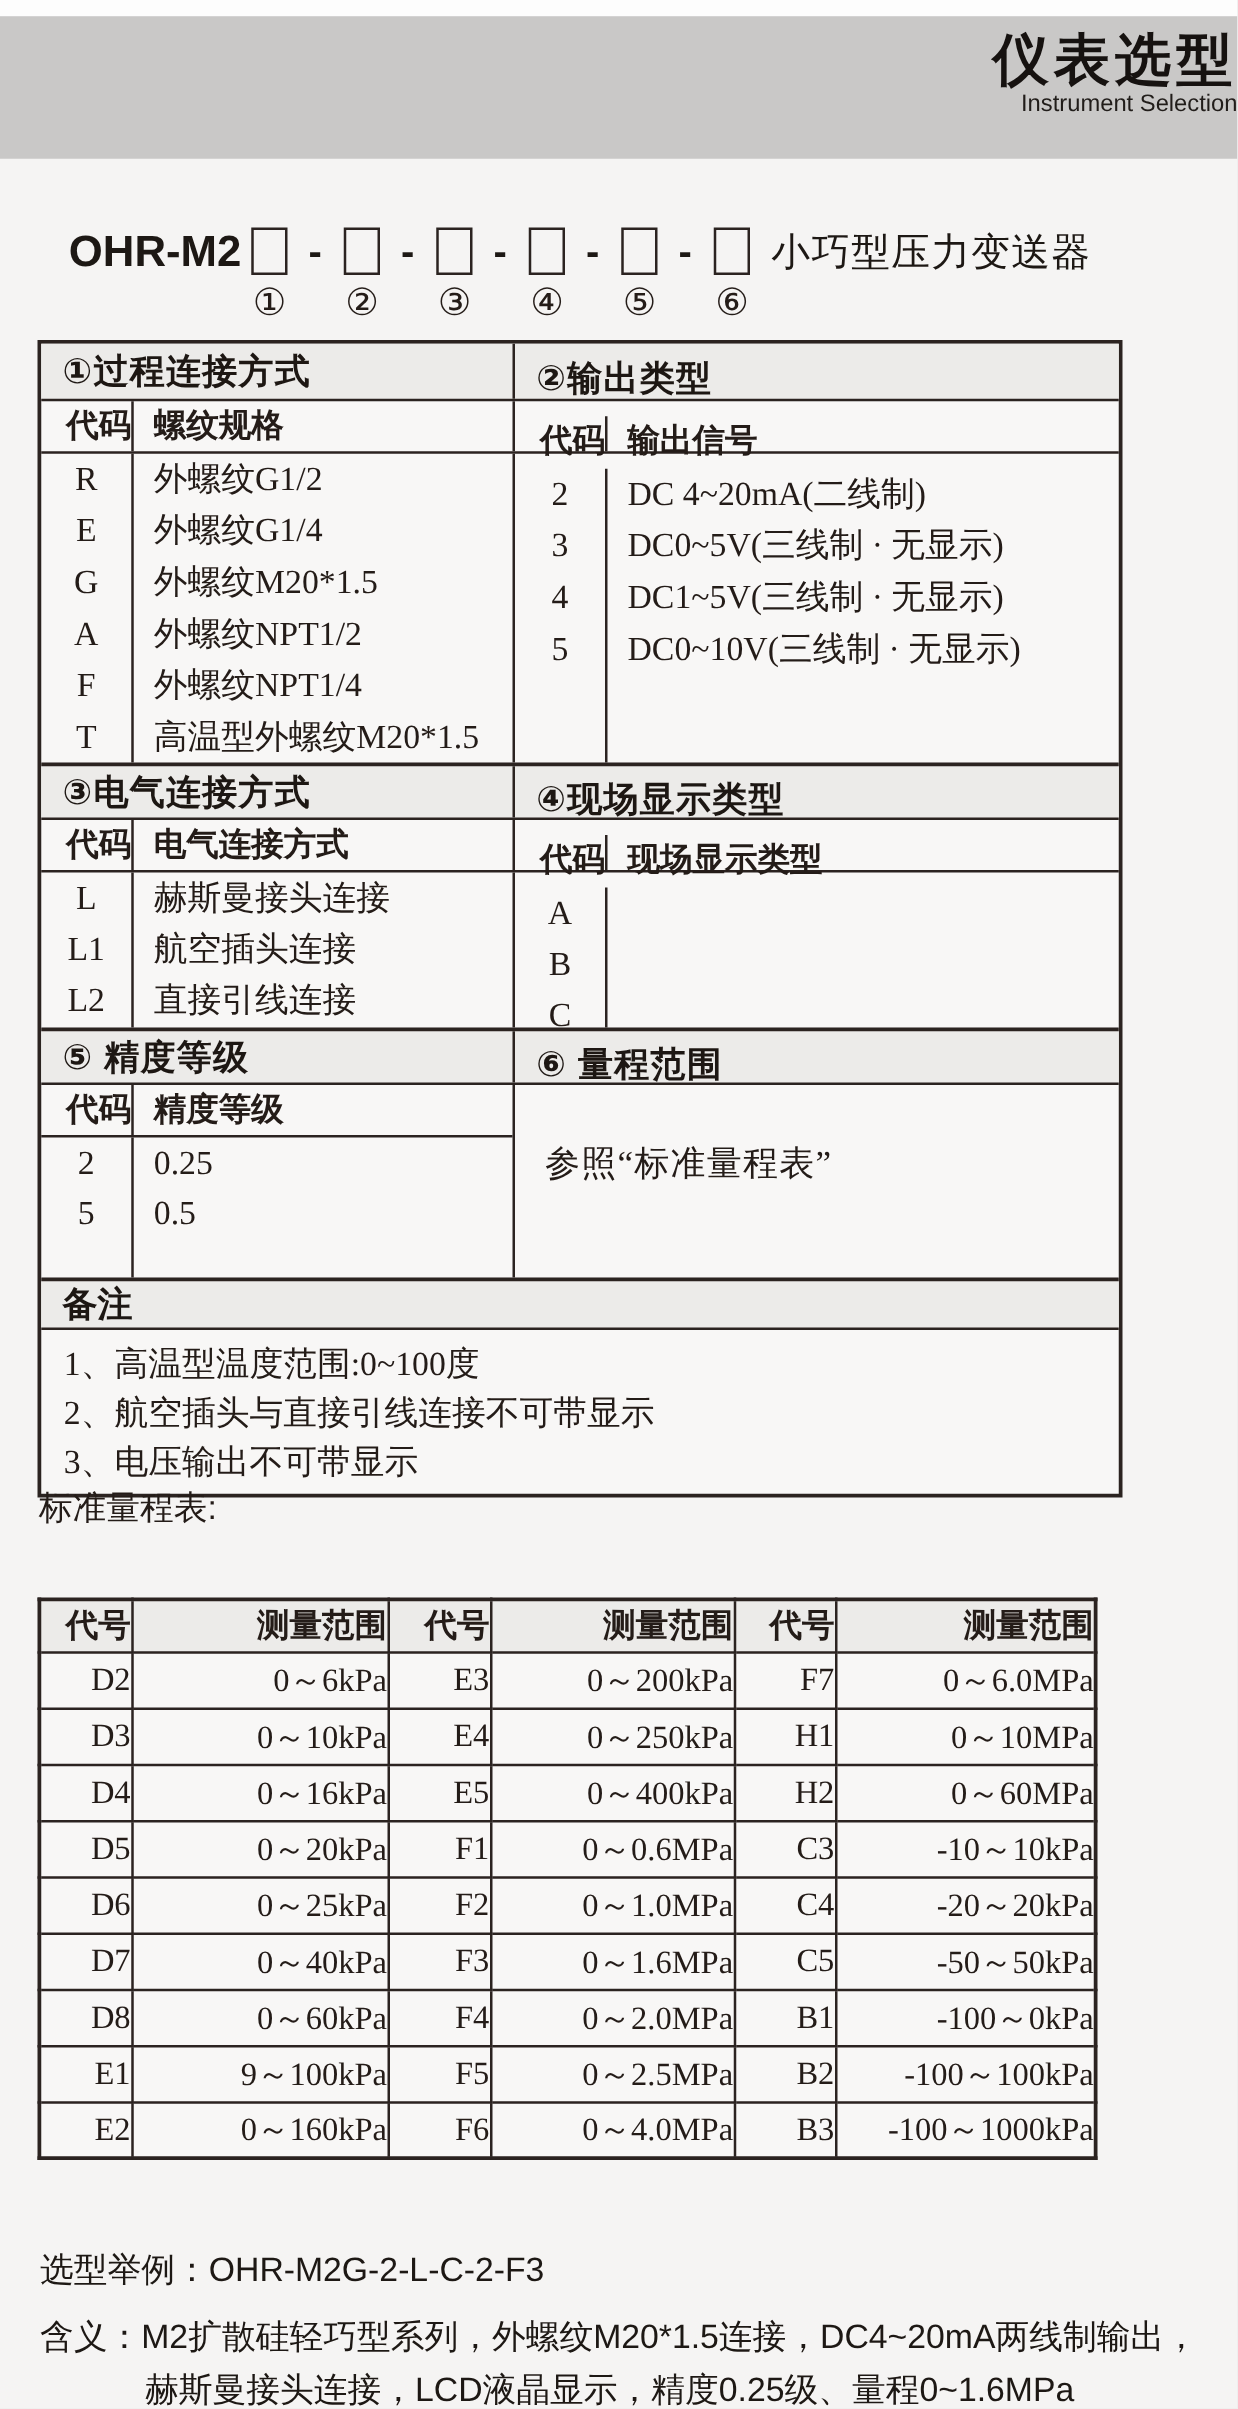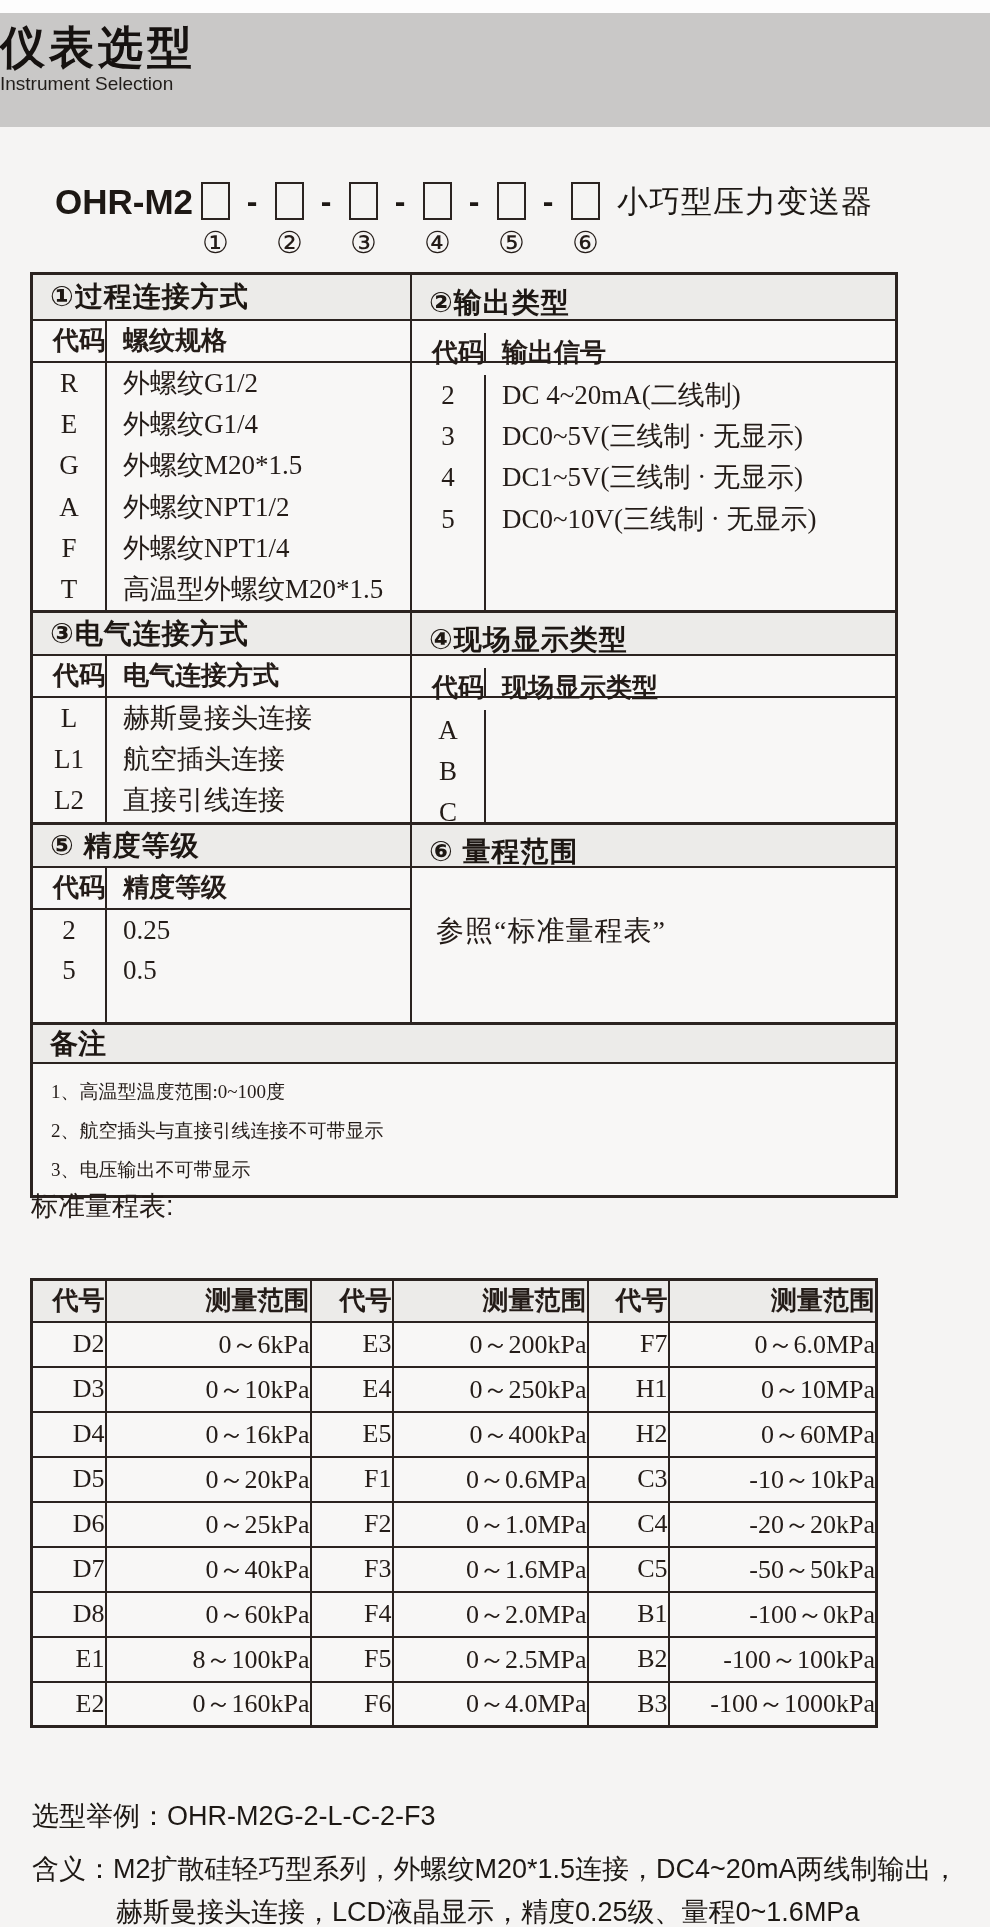--- a/index.html
+++ b/index.html
@@ -5,21 +5,21 @@
   * { margin:0; padding:0; box-sizing:border-box; }
   html,body { background:#e9e9e9; }
   .page {
     position:relative; width:990px; height:1927px; margin:0 auto;
     background:#f5f4f3; overflow:hidden; color:#241c18;
     font-family:"Liberation Serif","DejaVu Serif",serif;
   }
   .top-strip { position:absolute; top:0; left:0; width:990px; height:13px; background:#fdfdfd; }
 
   
-  .band { position:absolute; top:13px; left:0; width:990px; height:114px; background:#c9c8c7; text-align:left; }
+  .band { position:absolute; top:13px; left:0; width:990px; height:114px; background:#c9c8c7; text-align:right; }
   .band-title { padding-top:9px; font:700 45px/1.15 "Liberation Sans","DejaVu Sans",sans-serif; letter-spacing:4px; color:#161210; }
   .band-sub { font:400 19px/1.1 "Liberation Sans","DejaVu Sans",sans-serif; color:#211d1a; }
 
   
   .model { position:absolute; top:179px; left:55px; height:44px; display:flex; align-items:center; color:#1d1814; }
   .mprefix { font:700 35px/1 "Liberation Sans","DejaVu Sans",sans-serif; letter-spacing:0; }
   .mbox { flex:none; width:29px; height:38px; border:2.5px solid #2b2320; margin-left:8px; }
   .mdash { flex:none; width:14px; text-align:center; margin-left:15px; margin-right:8px;
            font:600 32px/1 "Liberation Sans","DejaVu Sans",sans-serif; }
   .msuffix { margin-left:17px; font:500 31px/1 "Liberation Sans","DejaVu Sans",sans-serif; letter-spacing:1px; }
@@ -47,21 +47,21 @@
   .h247 { height:247px; }
   .h124 { height:124px; }
   .r41 { flex:none; height:41.2px; line-height:41.2px; }
   .r40 { flex:none; height:40px; line-height:40px; }
   .accwrap { display:flex; flex-direction:column; width:100%; }
   .accbody { flex:1; display:flex; }
   .h154 { height:154px; }
   .rangecell { display:block; padding:32px 0 0 24px; font-size:28px; letter-spacing:1px; }
   .remarkhead { height:42px; background:#ecebe9; border-bottom:2.5px solid #2b2320; display:flex; align-items:center;
                 padding-left:17px; font:700 28px/1 "Liberation Sans","DejaVu Sans",sans-serif; color:#1d1713; }
-  .notes { display:block; height:131px; padding:8px 0 0 18px; font-size:19px; }
+  .notes { display:block; height:131px; padding:8px 0 0 18px; font-size:27px; }
   .notes div { height:39px; line-height:39px; }
 
   
   .rt-caption { position:absolute; top:1190px; left:31px; font:400 27px/1.2 "Liberation Sans","DejaVu Sans",sans-serif; color:#241c18; }
   .rtable { position:absolute; top:1278px; left:30px; border-collapse:collapse; background:#f8f7f6;
             font:400 26px "Liberation Serif",serif; color:#241c18; border:3px solid #2b2320; }
   .rtable th, .rtable td { border:2px solid #2b2320; text-align:right; }
   .rtable th { height:42px; background:#ecebe9; font-weight:700; border-bottom:2.5px solid #2b2320; }
   .rtable td { height:45px; }
   .cw1 { width:74px; } .cw2 { width:205px; } .cw3 { width:82px; }
@@ -322,21 +322,21 @@
       <tr>
         <td>D8</td>
         <td>0～60kPa</td>
         <td>F4</td>
         <td>0～2.0MPa</td>
         <td>B1</td>
         <td>-100～0kPa</td>
       </tr>
       <tr>
         <td>E1</td>
-        <td>8～100kPa</td>
+        <td>9～100kPa</td>
         <td>F5</td>
         <td>0～2.5MPa</td>
         <td>B2</td>
         <td>-100～100kPa</td>
       </tr>
       <tr>
         <td>E2</td>
         <td>0～160kPa</td>
         <td>F6</td>
         <td>0～4.0MPa</td>

